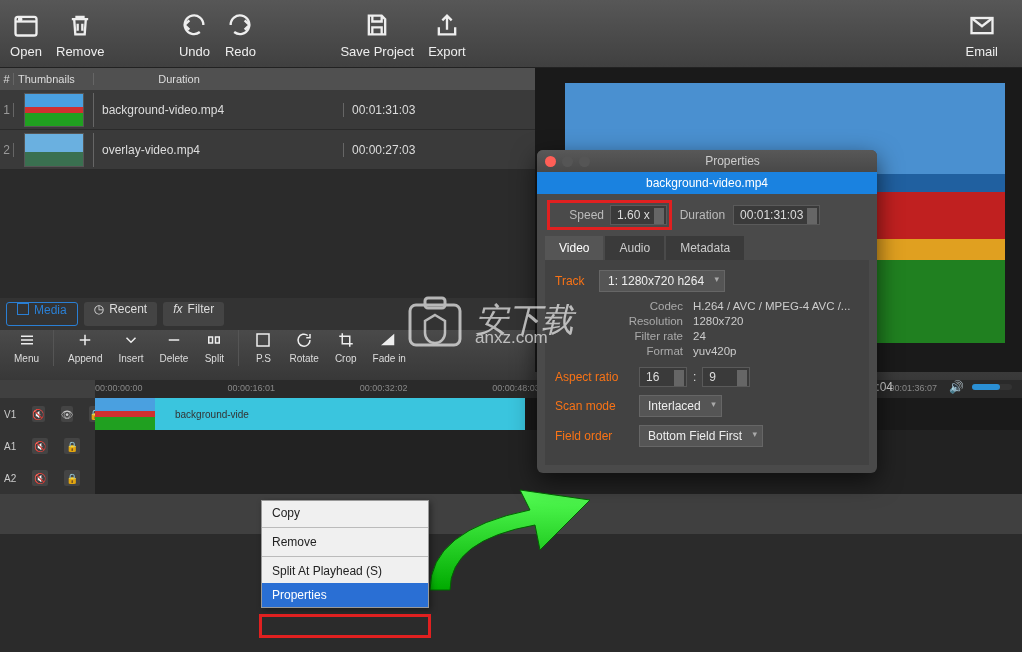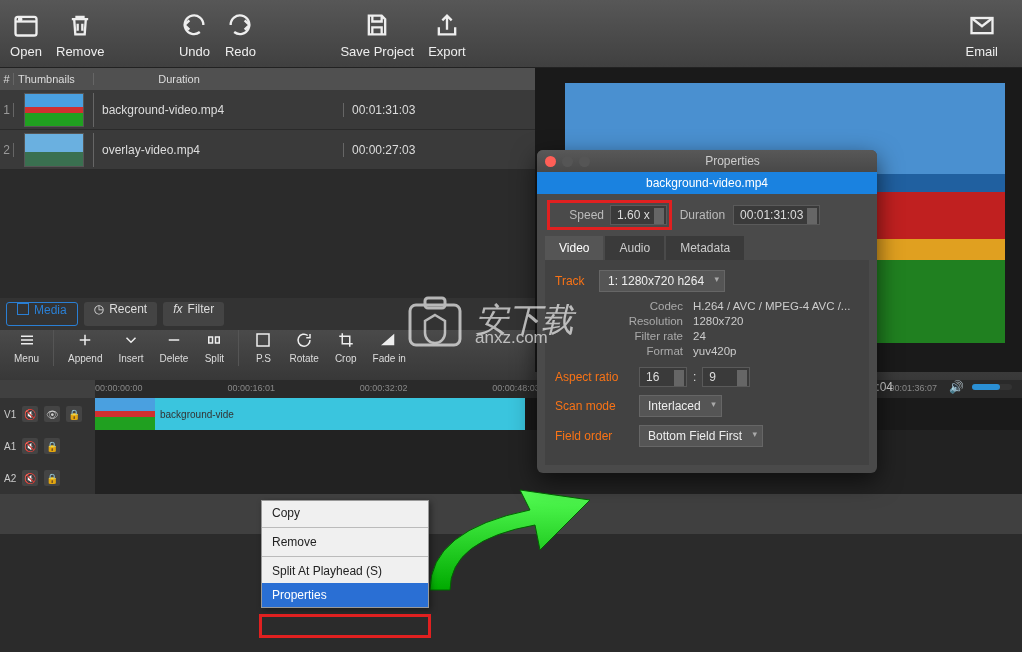--- a/index.html
+++ b/index.html
@@ -43,27 +43,27 @@
   .tl-sep { width:1px; height:36px; background:#555; margin:0 6px;}
   .tl-spacer { flex:1;}
   .zoom-group { display:flex; gap:4px; margin-right:6px;}
   .zoom-btn { width:24px;height:24px; background:#333;border:1px solid #555;border-radius:3px;display:flex;align-items:center;justify-content:center;cursor:pointer;}
   
   
   .timeline { background:#404040; position:relative;}
   .ruler { height:18px; background:#2a2a2a; margin-left:95px; display:flex; color:#888; font-size:9px; align-items:flex-start; padding-top:3px;}
   .ruler span { width:137px;}
   .track { height:32px; display:flex; align-items:center; }
-  .track-head { width:95px; height:100%; background:#333; display:flex; align-items:center; padding:0 4px; gap:6px; font-size:10px; color:#ccc;}
+  .track-head { width:95px; height:100%; background:#333; display:flex; align-items:center; padding:0 4px; gap:16px; font-size:10px; color:#ccc;}
   .track-ctrl { width:16px;height:16px; background:#444; border-radius:2px; display:flex;align-items:center;justify-content:center;cursor:pointer;}
   .track-body { flex:1; height:100%; background:#222; position:relative;}
   .video-track .track-body { background:#1a1a1a;}
   .clip-on-track { position:absolute; left:0; top:0; height:100%; background:#3ac5de; display:flex; align-items:center;}
   .clip-on-track .mini-thumb { width:60px; height:100%; background:linear-gradient(#4aa0e0 40%,#d03030 40%,#d03030 60%,#20a020 60%);}
-  .clip-on-track .label { font-size:10px; color:#333; padding-left:5px;}
+  .clip-on-track .label { font-size:10px; color:#333; padding-left:20px;}
   
   
   .ctx-menu { position:absolute; left:261px; top:500px; width:168px; background:#f0f0f0; border:1px solid #999; box-shadow:2px 2px 6px rgba(0,0,0,.4); z-index:30;}
   .ctx-item { padding:5px 10px; color:#222; font-size:12px; cursor:pointer;}
   .ctx-sep { height:1px; background:#bbb; margin:2px 0;}
   .ctx-item.selected { background:#2a6fd4; color:#fff;}
   .ctx-highlight-box { position:absolute; left:259px; top:614px; width:172px; height:24px; border:3px solid #e02020; z-index:31; pointer-events:none;}
   
   
   .arrow { position:absolute; left:420px; top:480px; z-index:25; pointer-events:none;}

